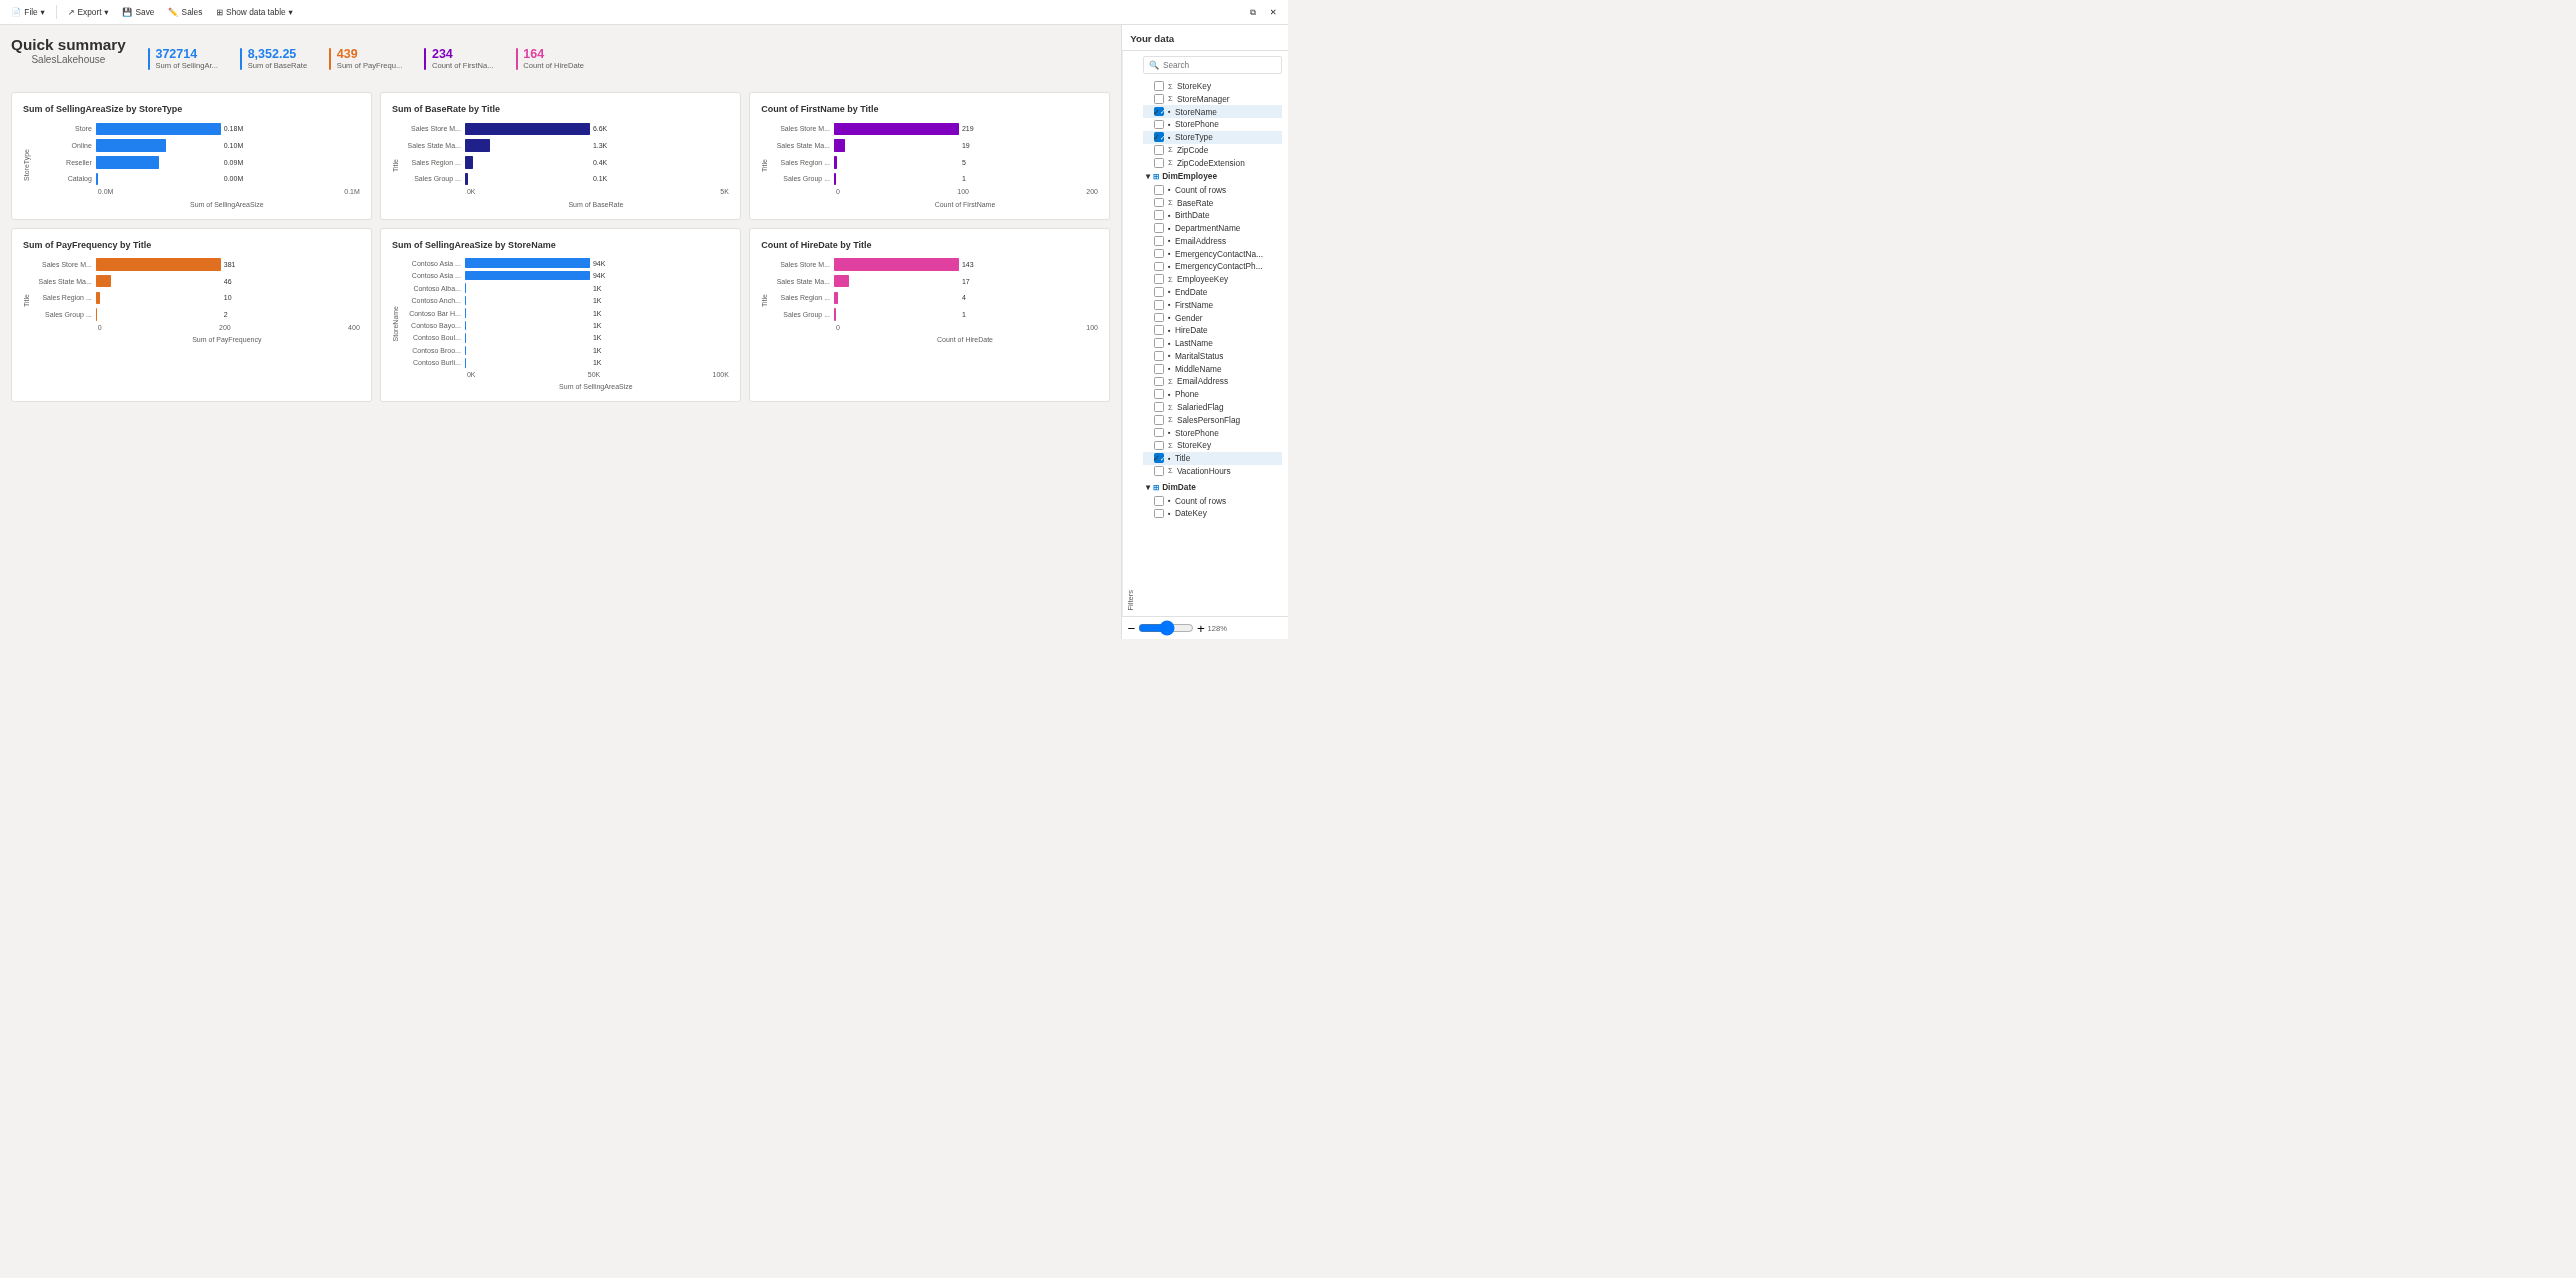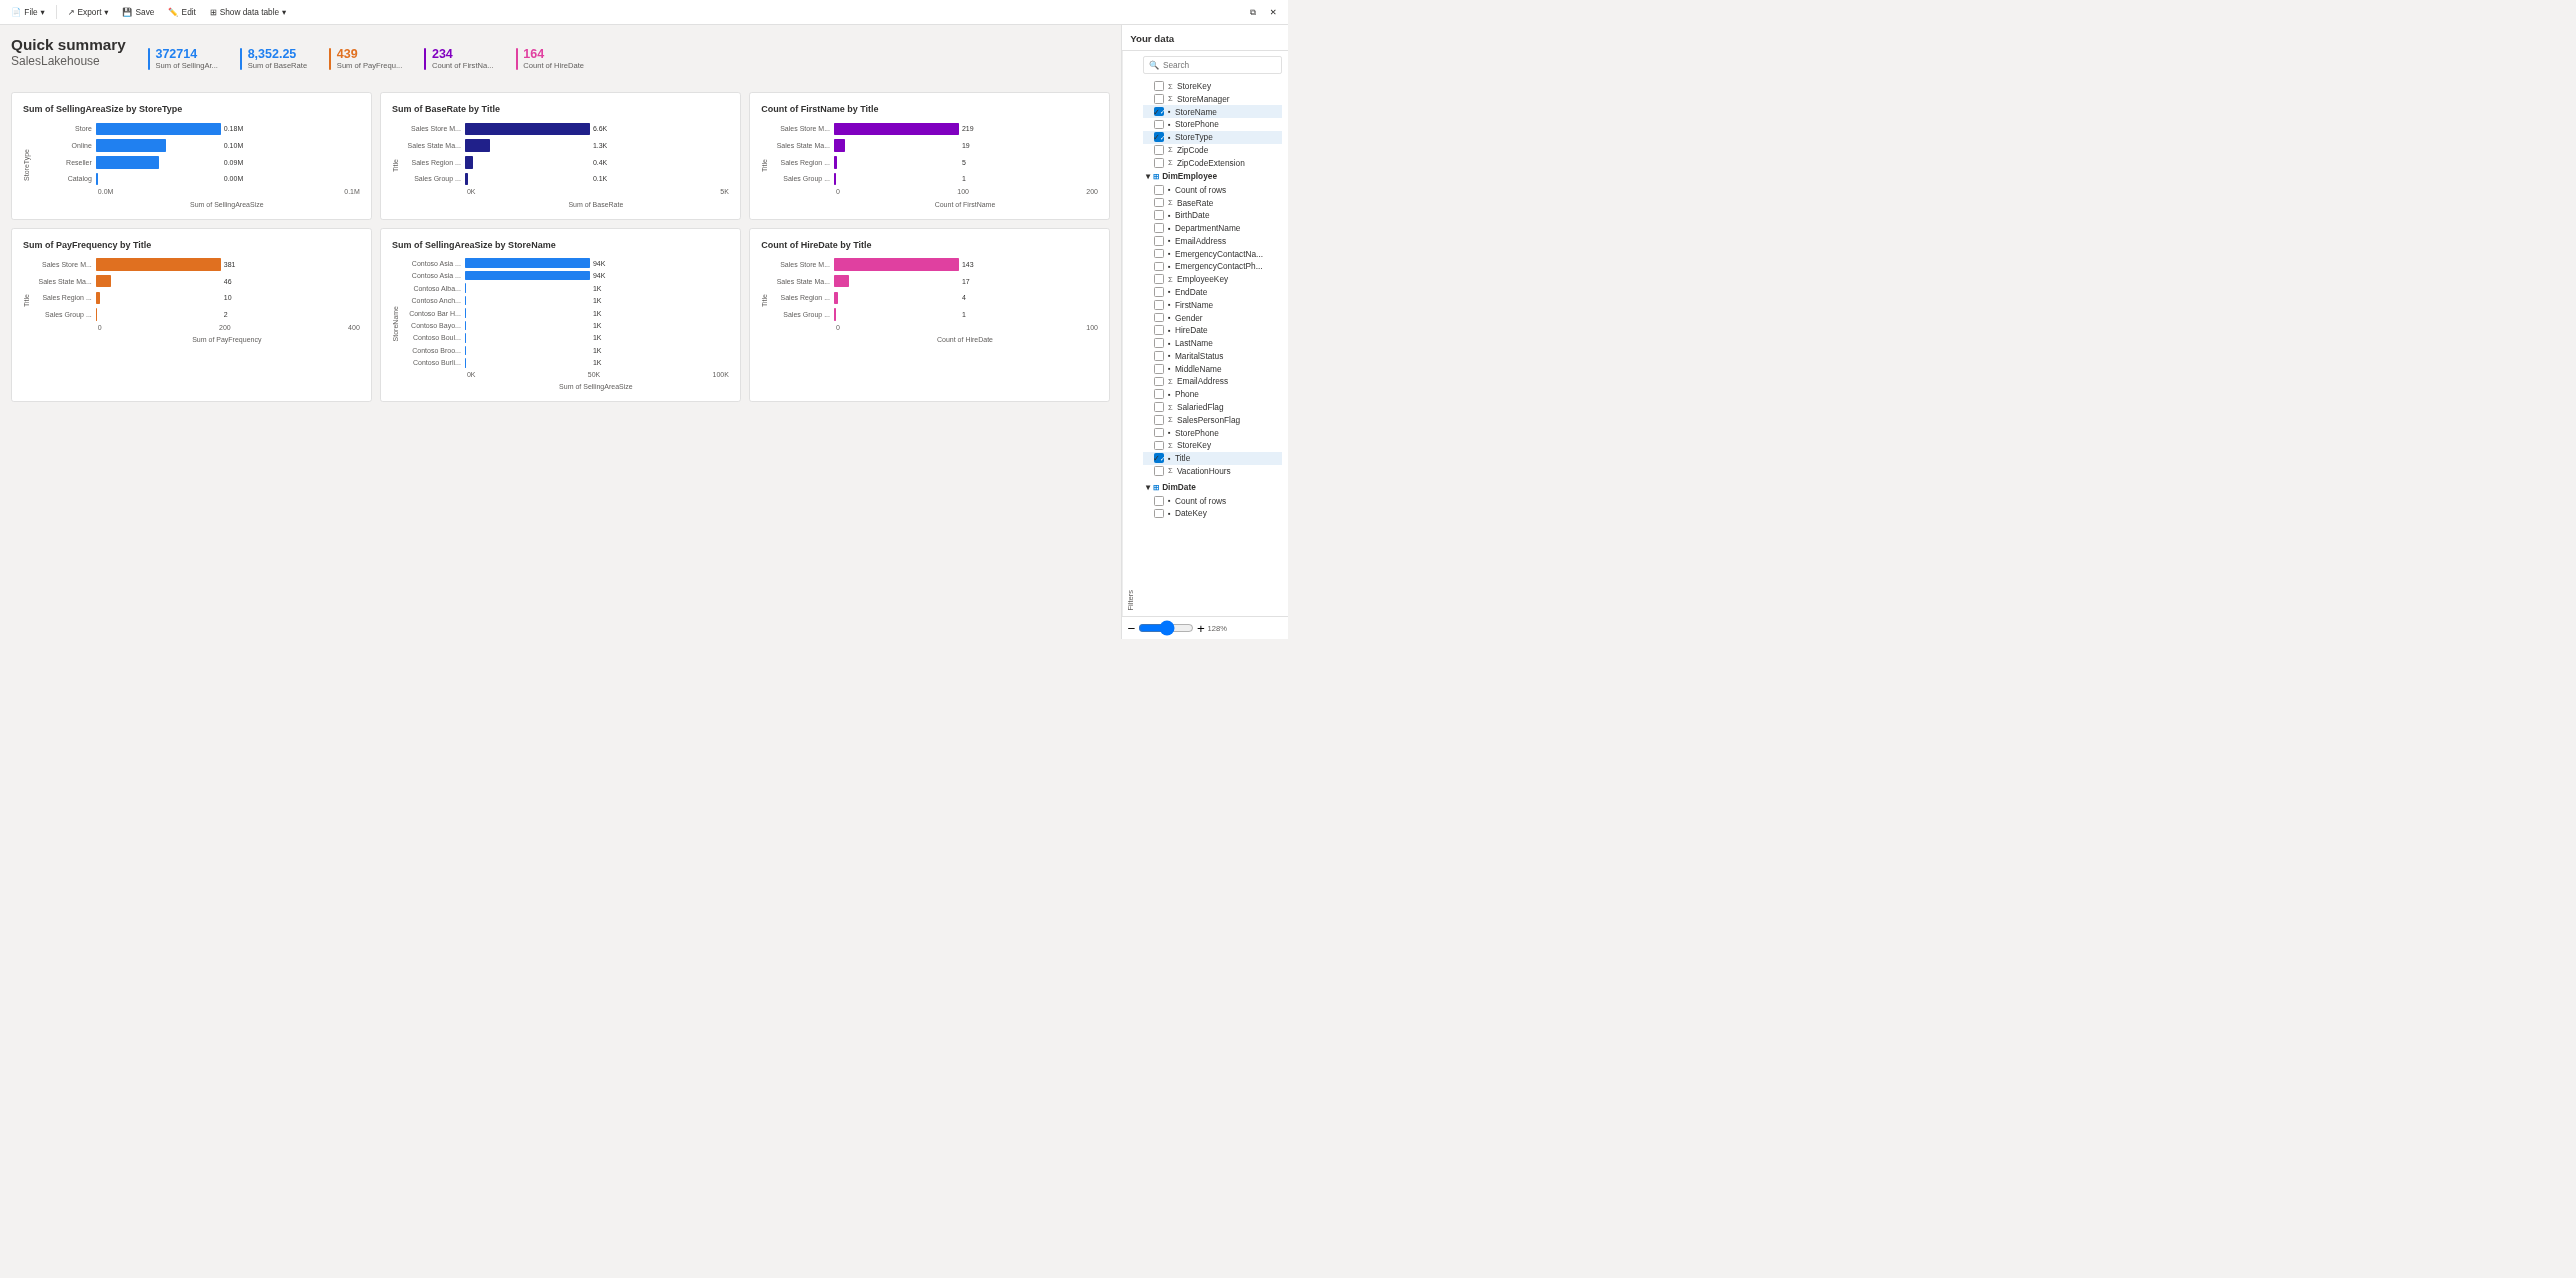--- a/index.html
+++ b/index.html
@@ -36,22 +36,23 @@
       overflow-y: auto;
     }
     
     
     .page-title h1 {
       font-size: 15.3px;
       font-weight: 600;
       color: #323130;
     }
     .page-title .subtitle {
-      font-size: 12px;
+      font-size: 10px;
       color: #605e5c;
+      text-align: center;
     }
     
     
     .kpi-bar {
       display: flex;
       align-items: center;
       gap: 22px;
       margin: 5.6px 0 11px 0;
       padding: 5.6px 11px;
     }
@@ -289,21 +290,21 @@
     <span>↗</span>
     <span>Export</span>
     <span>▾</span>
   </button>
   <button class="toolbar-btn">
     <span>💾</span>
     <span>Save</span>
   </button>
   <button class="toolbar-btn">
     <span>✏️</span>
-    <span>Edit</span>
+    <span>Sales</span>
   </button>
   <button class="toolbar-btn">
     <span>⊞</span>
     <span>Show data table</span>
     <span>▾</span>
   </button>
   <div class="toolbar-right">
     <button class="toolbar-btn">⧉</button>
     <button class="toolbar-btn">✕</button>
   </div>

